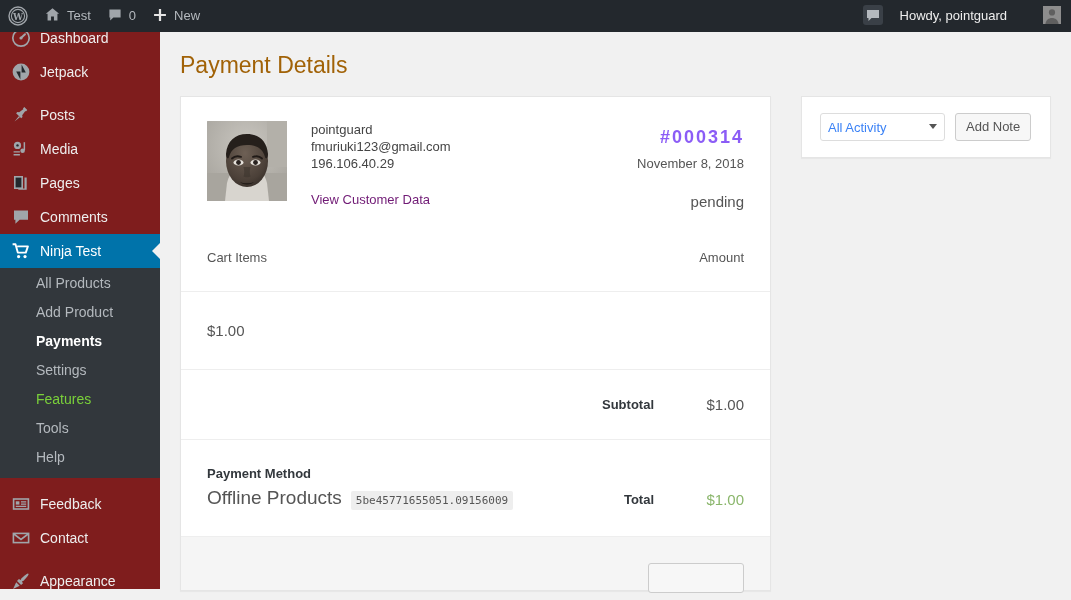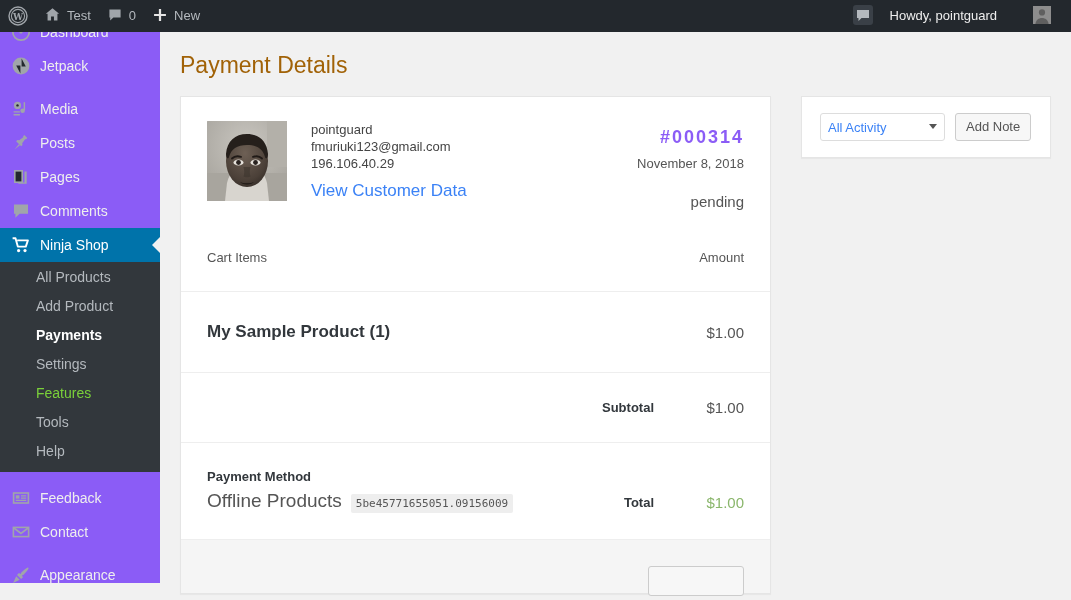--- a/index.html
+++ b/index.html
@@ -25,23 +25,23 @@
     height: 32px; padding: 0 8px;
     color: #b4b9be; gap: 6px;
     white-space: nowrap;
   }
   .ab-item .ab-label { font-size: 13px; line-height: 32px; }
   .ab-spacer { flex: 1 1 auto; }
   .wp-logo-ic { width: 20px; height: 20px; display:block; }
 
   
   #adminmenu {
-    position: absolute; top: 15px; left: 0;
+    position: absolute; top: 21px; left: 0;
     width: 160px; height: 568px;
-    background: #8b5cf6;
+    background: #7f1d1d;
     font-size: 14px;
   }
   .menu-top {
     position: relative;
     display: flex; align-items: center;
     height: 34px; padding-left: 11px;
     color: #eee; gap: 9px;
     line-height: 34px;
   }
   .menu-top .mi { width: 20px; height: 20px; flex: 0 0 20px;
@@ -95,22 +95,22 @@
     width: 80px; height: 80px; flex: 0 0 80px;
     border-radius: 1px; overflow: hidden;
     background: #b9b5ae;
   }
   .avatar svg { display: block; }
   .cust-info { padding-left: 16px; flex: 1 1 auto; }
   .cust-info .line {
     font-size: 13px; color: #444; line-height: 17px;
   }
   .cust-link {
-    display: inline-block; margin-top: 9px;
-    font-size: 17px; color: #3b82f6; text-decoration: none;
+    display: inline-block; margin-top: 20px;
+    font-size: 13px; color: #701a75; text-decoration: none;
     cursor: pointer;
   }
   .pay-meta { text-align: right; padding-top: 2px; }
   .pay-number {
     font-size: 18px; font-weight: bold; letter-spacing: 2px;
     color: #8b5cf6; line-height: 28px;
   }
   .pay-date { font-size: 13px; color: #555; margin-top: 5px; }
   .pay-status { font-size: 15px; color: #555; margin-top: 22px; }
 
@@ -246,21 +246,21 @@
   </div>
   <div class="ab-spacer"></div>
   <div class="ab-item">
     <span>
       <svg width="22" height="22" viewBox="0 0 22 22">
           <rect x="1" y="1" width="20" height="20" rx="3" fill="#3a4047"></rect>
           <path d="M5 6h12v8H9.5L6.5 17v-3H5z" fill="#b4b9be"></path>
         </svg>
     </span>
   </div>
-  <div class="ab-item" style="padding-right:20px;gap:36px;">
+  <div class="ab-item" style="padding-right:10px;gap:36px;">
     <span class="ab-label" style="color:#eee;">Howdy, pointguard</span>
     <span>
       <svg width="18" height="18" viewBox="0 0 18 18">
           <rect width="18" height="18" fill="#8d8d8d"></rect>
           <circle cx="9" cy="6.4" r="3.1" fill="#5f5f5f"></circle>
           <path d="M2.4 18c.5-4 3.3-6 6.6-6s6.1 2 6.6 6z" fill="#5f5f5f"></path>
         </svg>
     </span>
   </div>
 </div>
@@ -282,46 +282,46 @@
     <span class="mi">
       <svg width="20" height="20" viewBox="0 0 20 20">
           <circle cx="10" cy="10" r="8.4" fill="#a0a5aa"></circle>
           <path d="M10.6 2.6v8h4.2zM9.4 17.4v-8H5.2z" fill="#23282d"></path>
         </svg>
     </span>
     <span class="mlabel">Jetpack</span>
   </div>
 
   <div class="menu-sep"></div>
+
+  <div class="menu-top">
+    <span class="mi">
+      <svg width="20" height="20" viewBox="0 0 20 20">
+          <path d="M13.3 2.1 11.9 3.5l.6.6-4.3 3.1-1.8-.3-1.3 1.3 5.1 5.1 1.3-1.3-.3-1.8 3.1-4.3.6.6 1.4-1.4zM7.8 11.2 3.5 16.6l5.4-4.3z" fill="#a0a5aa"></path>
+        </svg>
+    </span>
+    <span class="mlabel">Posts</span>
+  </div>
 
   <div class="menu-top">
     <span class="mi">
       <svg width="20" height="20" viewBox="0 0 20 20">
           <circle cx="6.5" cy="6.4" r="3.6" fill="#a0a5aa"></circle>
           <circle cx="6.5" cy="6.4" r="1.2" fill="#23282d"></circle>
           <path d="M12.6 3.2h1.5v8.1h-1.5z" fill="#a0a5aa"></path>
           <circle cx="11.6" cy="11.8" r="2.3" fill="#a0a5aa"></circle>
           <path d="M2.6 12.2h6.3v1.4H2.6zM2.6 15h6.3v1.4H2.6z" fill="#a0a5aa"></path>
         </svg>
     </span>
     <span class="mlabel">Media</span>
   </div>
 
   <div class="menu-top">
     <span class="mi">
       <svg width="20" height="20" viewBox="0 0 20 20">
-          <path d="M13.3 2.1 11.9 3.5l.6.6-4.3 3.1-1.8-.3-1.3 1.3 5.1 5.1 1.3-1.3-.3-1.8 3.1-4.3.6.6 1.4-1.4zM7.8 11.2 3.5 16.6l5.4-4.3z" fill="#a0a5aa"></path>
-        </svg>
-    </span>
-    <span class="mlabel">Posts</span>
-  </div>
-
-  <div class="menu-top">
-    <span class="mi">
-      <svg width="20" height="20" viewBox="0 0 20 20">
           <rect x="3" y="3" width="9" height="13" fill="#a0a5aa"></rect>
           <rect x="4.6" y="4.6" width="5.8" height="9.8" fill="#23282d"></rect>
           <path d="M13.5 4.6h2.2v12.2h-8.4v-1.4h6.2z" fill="#a0a5aa"></path>
         </svg>
     </span>
     <span class="mlabel">Pages</span>
   </div>
 
   <div class="menu-top">
     <span class="mi">
@@ -333,21 +333,21 @@
   </div>
 
   <div class="menu-top current">
     <span class="mi">
       <svg width="20" height="20" viewBox="0 0 20 20">
           <path d="M1.6 3.3h2.9l2.3 8.3h8l2.1-6.2H6.2" fill="none" stroke="#fff" stroke-width="1.9" stroke-linejoin="round"></path>
           <circle cx="7.6" cy="15.6" r="1.6" fill="#fff"></circle>
           <circle cx="14" cy="15.6" r="1.6" fill="#fff"></circle>
         </svg>
     </span>
-    <span class="mlabel">Ninja Shop</span>
+    <span class="mlabel">Ninja Test</span>
     <span class="arrow"></span>
   </div>
 
   <div class="submenu">
     <span class="sub-item">All Products</span>
     <span class="sub-item">Add Product</span>
     <span class="sub-item current">Payments</span>
     <span class="sub-item">Settings</span>
     <span class="sub-item feature">Features</span>
     <span class="sub-item">Tools</span>
@@ -442,21 +442,20 @@
             <div class="pay-status">pending</div>
           </div>
         </div>
 
         <div class="cart-head">
           <span>Cart Items</span>
           <span>Amount</span>
         </div>
 
         <div class="cart-row">
-          <span class="item-name">My Sample Product (1)</span>
           <span class="item-amt">$1.00</span>
         </div>
 
         <div class="totals-row">
           <span class="t-label">Subtotal</span>
           <span class="t-value">$1.00</span>
         </div>
 
         <div class="paym-block">
           <div class="paym-left">

